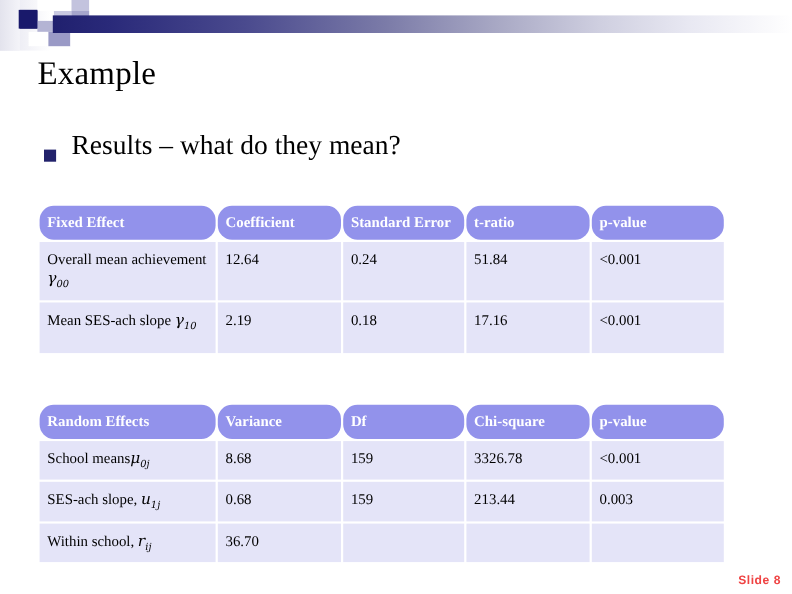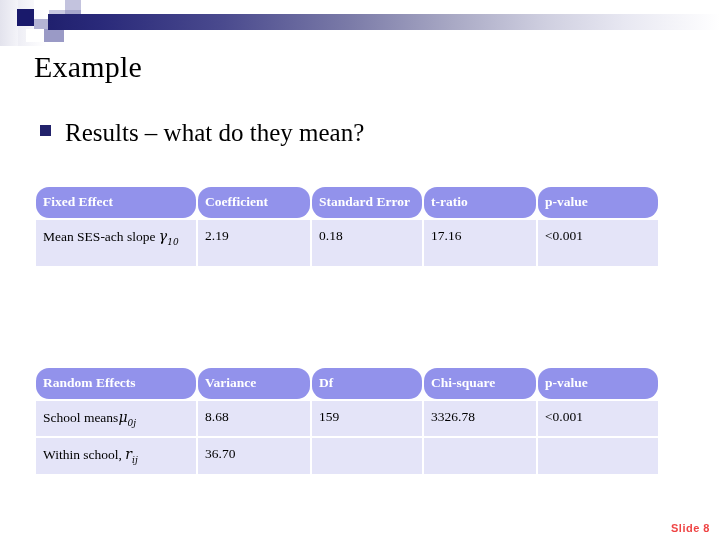--- a/index.html
+++ b/index.html
@@ -56,21 +56,21 @@
     color: #000000;
     font-family: "Liberation Serif", serif;
     letter-spacing: 0.2px;
   }
 
   
   #bullet-row {
     position: absolute;
     left: 40px; top: 119px;
     display: flex;
-    align-items: flex-start;
+    align-items: flex-end;
   }
   #bullet-marker {
     width: 11px; height: 11px;
     background: #22226b;
     margin-right: 14px;
     margin-top: 6px;
     flex: 0 0 auto;
   }
   #bullet-text {
     font-size: 25px;
@@ -195,20 +195,30 @@
         <th>Fixed Effect</th>
         <th>Coefficient</th>
         <th>Standard Error</th>
         <th>t-ratio</th>
         <th>p-value</th>
       </tr>
     </thead>
     <tbody>
       <tr class="row-tall">
         <td>
+          <span>Overall mean achievement</span>
+          <span class="sym"><span>γ</span><sub>00</sub></span>
+        </td>
+        <td>12.64</td>
+        <td>0.24</td>
+        <td>51.84</td>
+        <td>&lt;0.001</td>
+      </tr>
+      <tr class="row-tall">
+        <td>
           <span>Mean SES-ach slope</span>
           <span class="sym"><span>γ</span><sub>10</sub></span>
         </td>
         <td>2.19</td>
         <td>0.18</td>
         <td>17.16</td>
         <td>&lt;0.001</td>
       </tr>
     </tbody>
   </table>
@@ -235,20 +245,30 @@
         <td>
           <span>School means</span><span class="sym"><span>μ</span><sub>0j</sub></span>
         </td>
         <td>8.68</td>
         <td>159</td>
         <td>3326.78</td>
         <td>&lt;0.001</td>
       </tr>
       <tr class="row-short">
         <td>
+          <span>SES-ach slope,</span>
+          <span class="sym"><span>u</span><sub>1j</sub></span>
+        </td>
+        <td>0.68</td>
+        <td>159</td>
+        <td>213.44</td>
+        <td>0.003</td>
+      </tr>
+      <tr class="row-short">
+        <td>
           <span>Within school,</span>
           <span class="sym"><span>r</span><sub>ij</sub></span>
         </td>
         <td>36.70</td>
         <td class="empty"></td>
         <td class="empty"></td>
         <td class="empty"></td>
       </tr>
     </tbody>
   </table>

